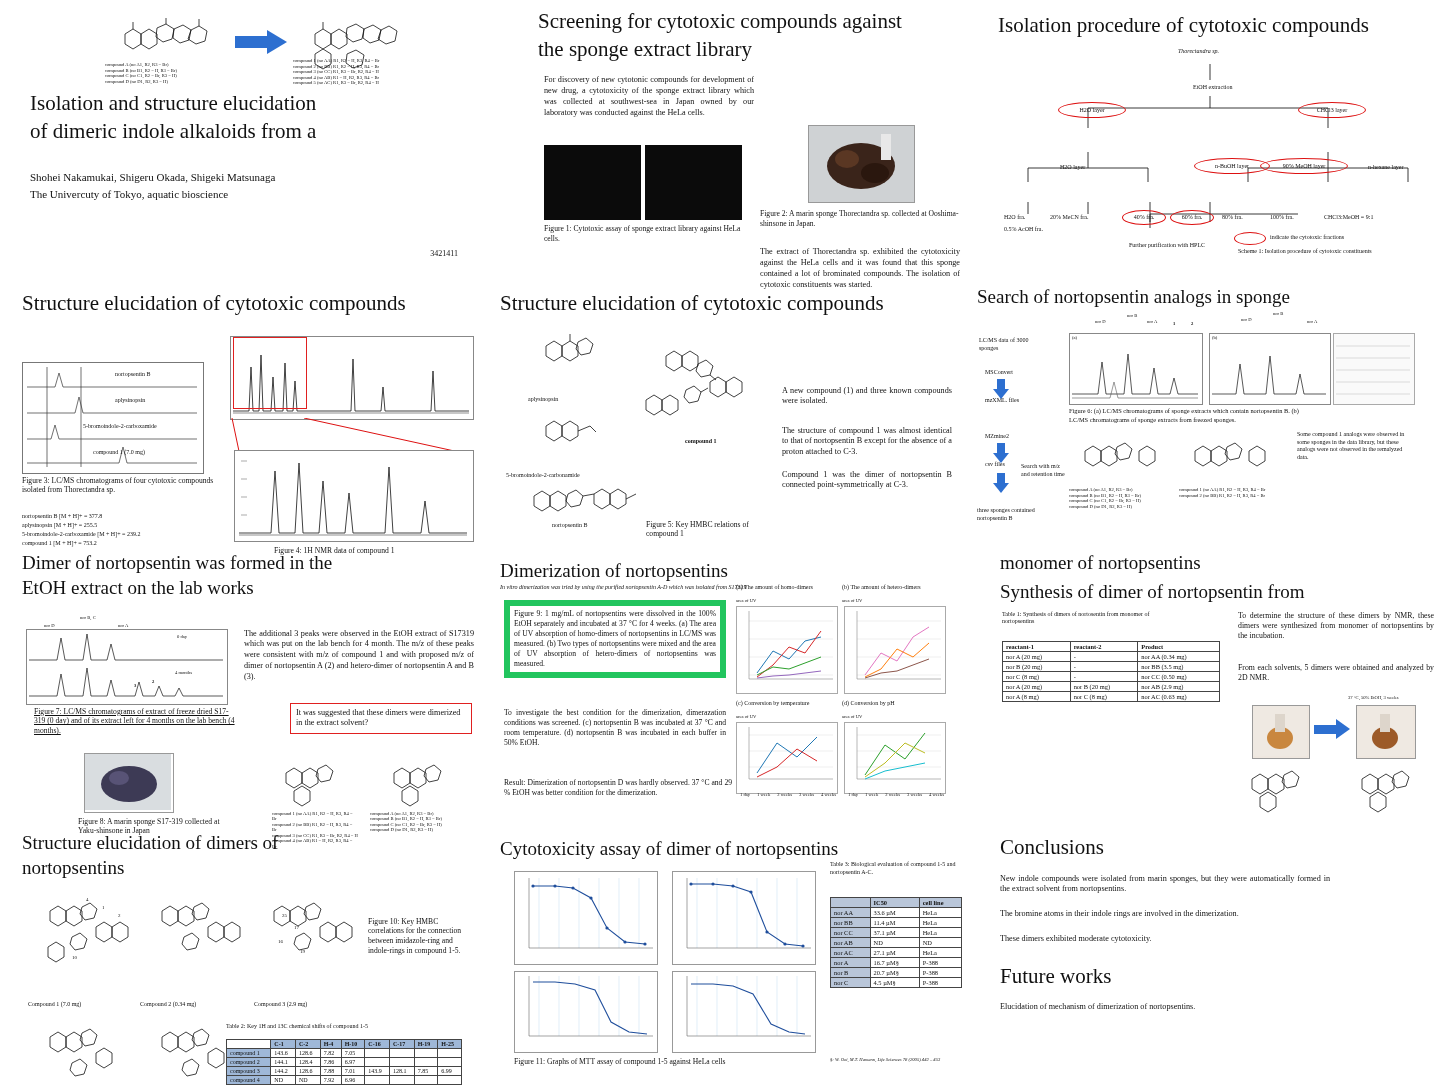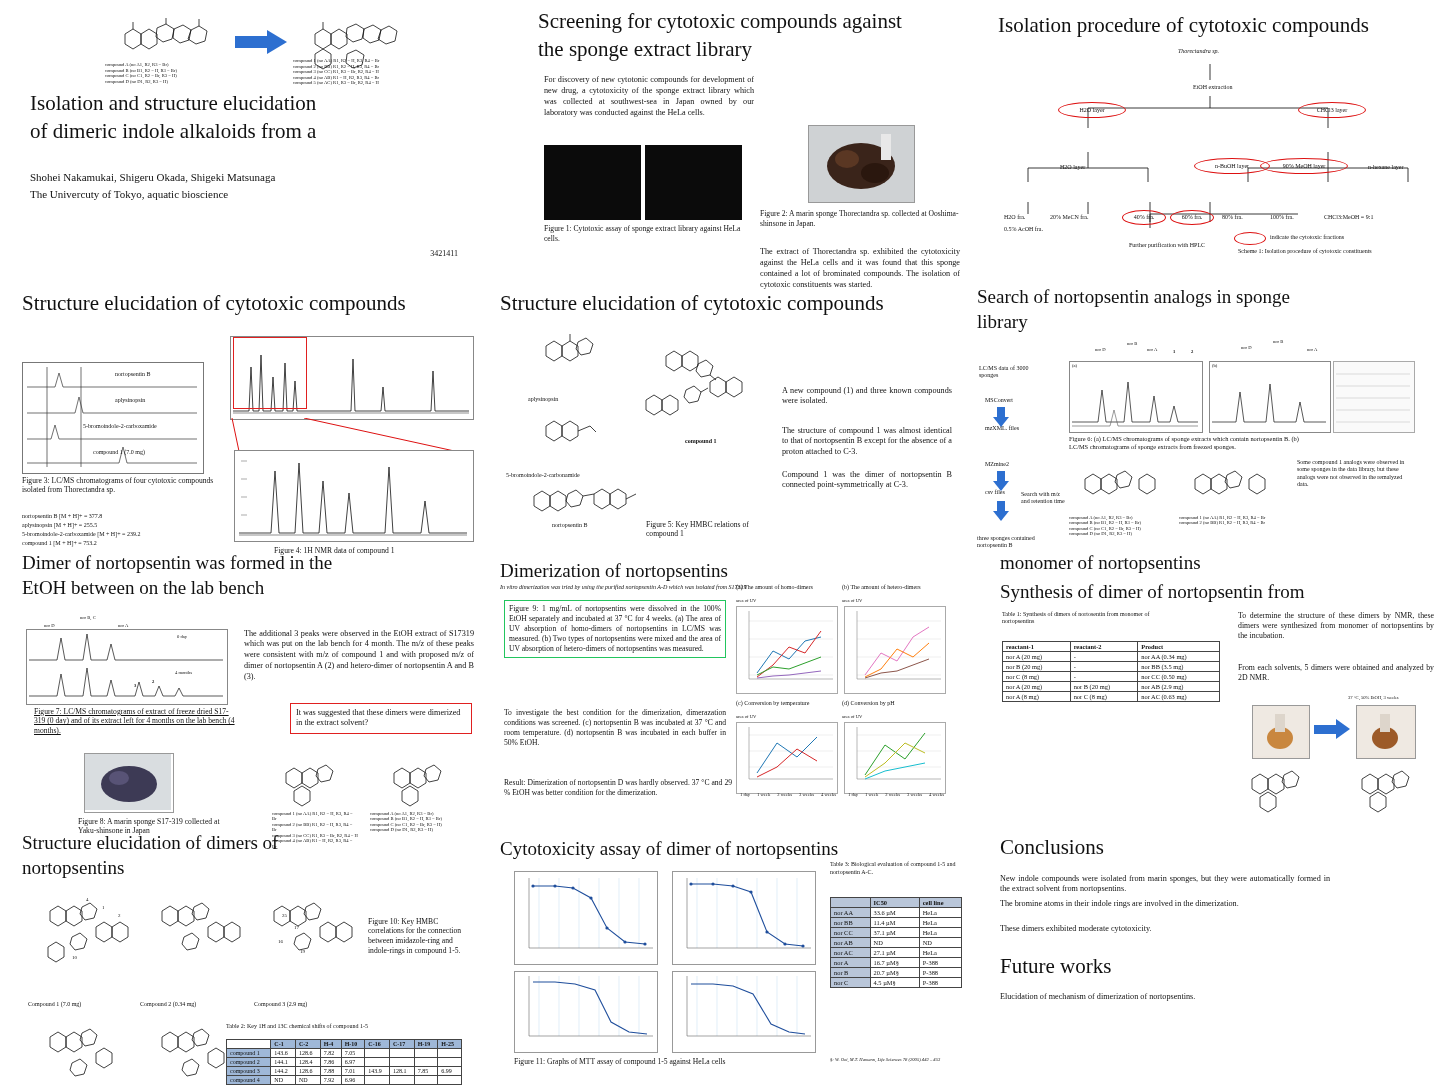--- a/index.html
+++ b/index.html
@@ -286,21 +286,20 @@
 
       <div class="body-txt" style="position:absolute;left:282px;top:64px;width:170px;">A new compound (1) and three known compounds were isolated.</div>
       <div class="body-txt" style="position:absolute;left:282px;top:104px;width:170px;">The structure of compound 1 was almost identical to that of nortopsentin B except for the absence of a proton attached to C-3.</div>
       <div class="body-txt" style="position:absolute;left:282px;top:148px;width:170px;">Compound 1 was the dimer of nortopsentin B connected point-symmetrically at C-3.</div>
       <div class="cap" style="position:absolute;left:146px;top:198px;width:120px;">Figure 5: Key HMBC relations of compound 1</div>
     </div>
   </div>
 
   <div class="panel" style="left:977px;top:286px;width:440px;height:255px;">
     <h1 class="slide-title t-med">Search of nortopsentin analogs in sponge</h1>
-    <h1 class="slide-title t-med" style="margin-bottom:6px;">library</h1>
 
     <div style="position:relative;height:210px;">
 
       <div class="tiny" style="position:absolute;left:2px;top:26px;width:70px;">LC/MS data of 3000 sponges</div>
       <div class="tiny" style="position:absolute;left:8px;top:58px;">MSConvert</div>
       <div class="tiny" style="position:absolute;left:8px;top:86px;">mzXML. files</div>
       <div class="tiny" style="position:absolute;left:8px;top:122px;">MZmine2</div>
       <div class="tiny" style="position:absolute;left:8px;top:150px;">csv files</div>
       <div class="tiny" style="position:absolute;left:44px;top:152px;width:46px;">Search with m/z and retention time</div>
       <div class="tiny" style="position:absolute;left:0px;top:196px;width:82px;">three sponges contained nortopsentin B</div>
@@ -375,21 +374,21 @@
       <div class="xtiny" style="position:absolute;left:202px;top:176px;width:110px;">
         <div>compound 1 (no AA) R1, R2 = H, R3, R4 = Br</div>
         <div>compound 2 (no BB) R1, R2 = H, R3, R4 = Br</div>
       </div>
       <div class="tiny" style="position:absolute;left:320px;top:120px;width:118px;">Some compound 1 analogs were observed in some sponges in the data library, but these analogs were not observed in the remalyzed data.</div>
     </div>
   </div>
 
   <div class="panel" style="left:22px;top:552px;width:460px;height:268px;">
     <h1 class="slide-title t-med">Dimer of nortopsentin was formed in the</h1>
-    <h1 class="slide-title t-med" style="margin-bottom:6px;">EtOH between on the lab bench</h1>
+    <h1 class="slide-title t-med" style="margin-bottom:6px;">EtOH extract on the lab works</h1>
 
     <div style="position:relative;height:220px;">
       <div style="position:absolute;left:4px;top:24px;width:200px;height:74px;border:1px solid #888;">
         <svg width="198" height="72">
           <path d="M2,30 L30,30 L34,8 L38,30 L56,30 L60,4 L64,30 L80,30 L84,14 L88,30 L196,30" stroke="#111" stroke-width="0.7" fill="none"></path>
           <path d="M2,66 L30,66 L34,44 L38,66 L56,66 L60,38 L64,66 L80,66 L84,50 L88,66 L108,66 L112,52 L116,66 L128,66 L132,56 L136,66 L148,66 L152,58 L156,66 L196,66" stroke="#111" stroke-width="0.7" fill="none"></path>
         </svg>
         <div class="xtiny" style="position:absolute;left:150px;top:4px;">0 day</div>
         <div class="xtiny" style="position:absolute;left:148px;top:40px;">4 months</div>
       </div>
@@ -443,21 +442,21 @@
         <div>compound D (no D1, R2, R3 = H)</div>
       </div>
     </div>
   </div>
 
   <div class="panel" style="left:500px;top:560px;width:470px;height:265px;">
     <h1 class="slide-title t-med" style="margin-bottom:3px;">Dimerization of nortopsentins</h1>
     <div class="tiny" style="font-style:italic;margin-bottom:4px;">In vitro dimerization was tried by using the purified nortopsentin A-D which was isolated from S17319</div>
 
     <div style="position:relative;height:212px;">
-      <div style="position:absolute;left:4px;top:4px;width:222px;border:1px solid #22c55e;padding:3px 4px;box-sizing:border-box;">
+      <div style="position:absolute;left:4px;top:4px;width:222px;border:6px solid #22c55e;padding:3px 4px;box-sizing:border-box;">
         <div class="body-txt" style="font-size:7.6px;">Figure 9: 1 mg/mL of nortopsentins were dissolved in the 100% EtOH separately and incubated at 37 °C for 4 weeks. (a) The area of UV absorption of homo-dimers of nortopsentins in LC/MS was measured. (b) Two types of nortopsentins were mixed and the area of UV absorption of hetero-dimers of nortopsentins was measured.</div>
       </div>
       <div class="body-txt" style="position:absolute;left:4px;top:112px;width:222px;font-size:7.6px;">To investigate the best condition for the dimerization, dimerazation conditions was screened. (c) nortopsentin B was incubated at 37 °C and room temperature. (d) nortopsentin B was incubated in each buffer in 50% EtOH.</div>
       <div class="body-txt" style="position:absolute;left:4px;top:182px;width:228px;font-size:7.6px;">Result: Dimerization of nortopsentin D was hardly observed. 37 °C and 29 % EtOH was better condition for the dimerization.</div>
 
       <div class="tiny" style="position:absolute;left:236px;top:-12px;">(a) The amount of homo-dimers</div>
       <div class="tiny" style="position:absolute;left:342px;top:-12px;">(b) The amount of hetero-dimers</div>
       <div class="xtiny" style="position:absolute;left:236px;top:2px;">area of UV</div>
       <div class="xtiny" style="position:absolute;left:342px;top:2px;">area of UV</div>
 
@@ -907,20 +906,20 @@
             <td>P-388</td>
           </tr>
         </tbody>
       </table>
       <div class="xtiny" style="position:absolute;left:330px;top:192px;width:140px;font-style:italic;">§: W. Ooi, M.T. Hamann, Life Sciences 78 (2005) 442 – 453</div>
     </div>
   </div>
 
   <div class="panel" style="left:1000px;top:836px;width:440px;height:240px;">
     <h1 class="slide-title t-big" style="margin-bottom:14px;">Conclusions</h1>
-    <div class="body-txt" style="width:330px;margin-bottom:4px;">New indole compounds were isolated from marin sponges, but they were automatically formed in the extract solvent from nortopsentins.</div>
+    <div class="body-txt" style="width:330px;margin-bottom:14px;">New indole compounds were isolated from marin sponges, but they were automatically formed in the extract solvent from nortopsentins.</div>
     <div class="body-txt" style="width:330px;margin-bottom:14px;">The bromine atoms in their indole rings are involved in the dimerization.</div>
     <div class="body-txt" style="width:330px;margin-bottom:20px;">These dimers exhibited moderate cytotoxicity.</div>
     <h1 class="slide-title t-big" style="margin-bottom:14px;">Future works</h1>
     <div class="body-txt" style="width:330px;">Elucidation of mechanism of dimerization of nortopsentins.</div>
   </div>
 
 </div>
 
 </body></html>

